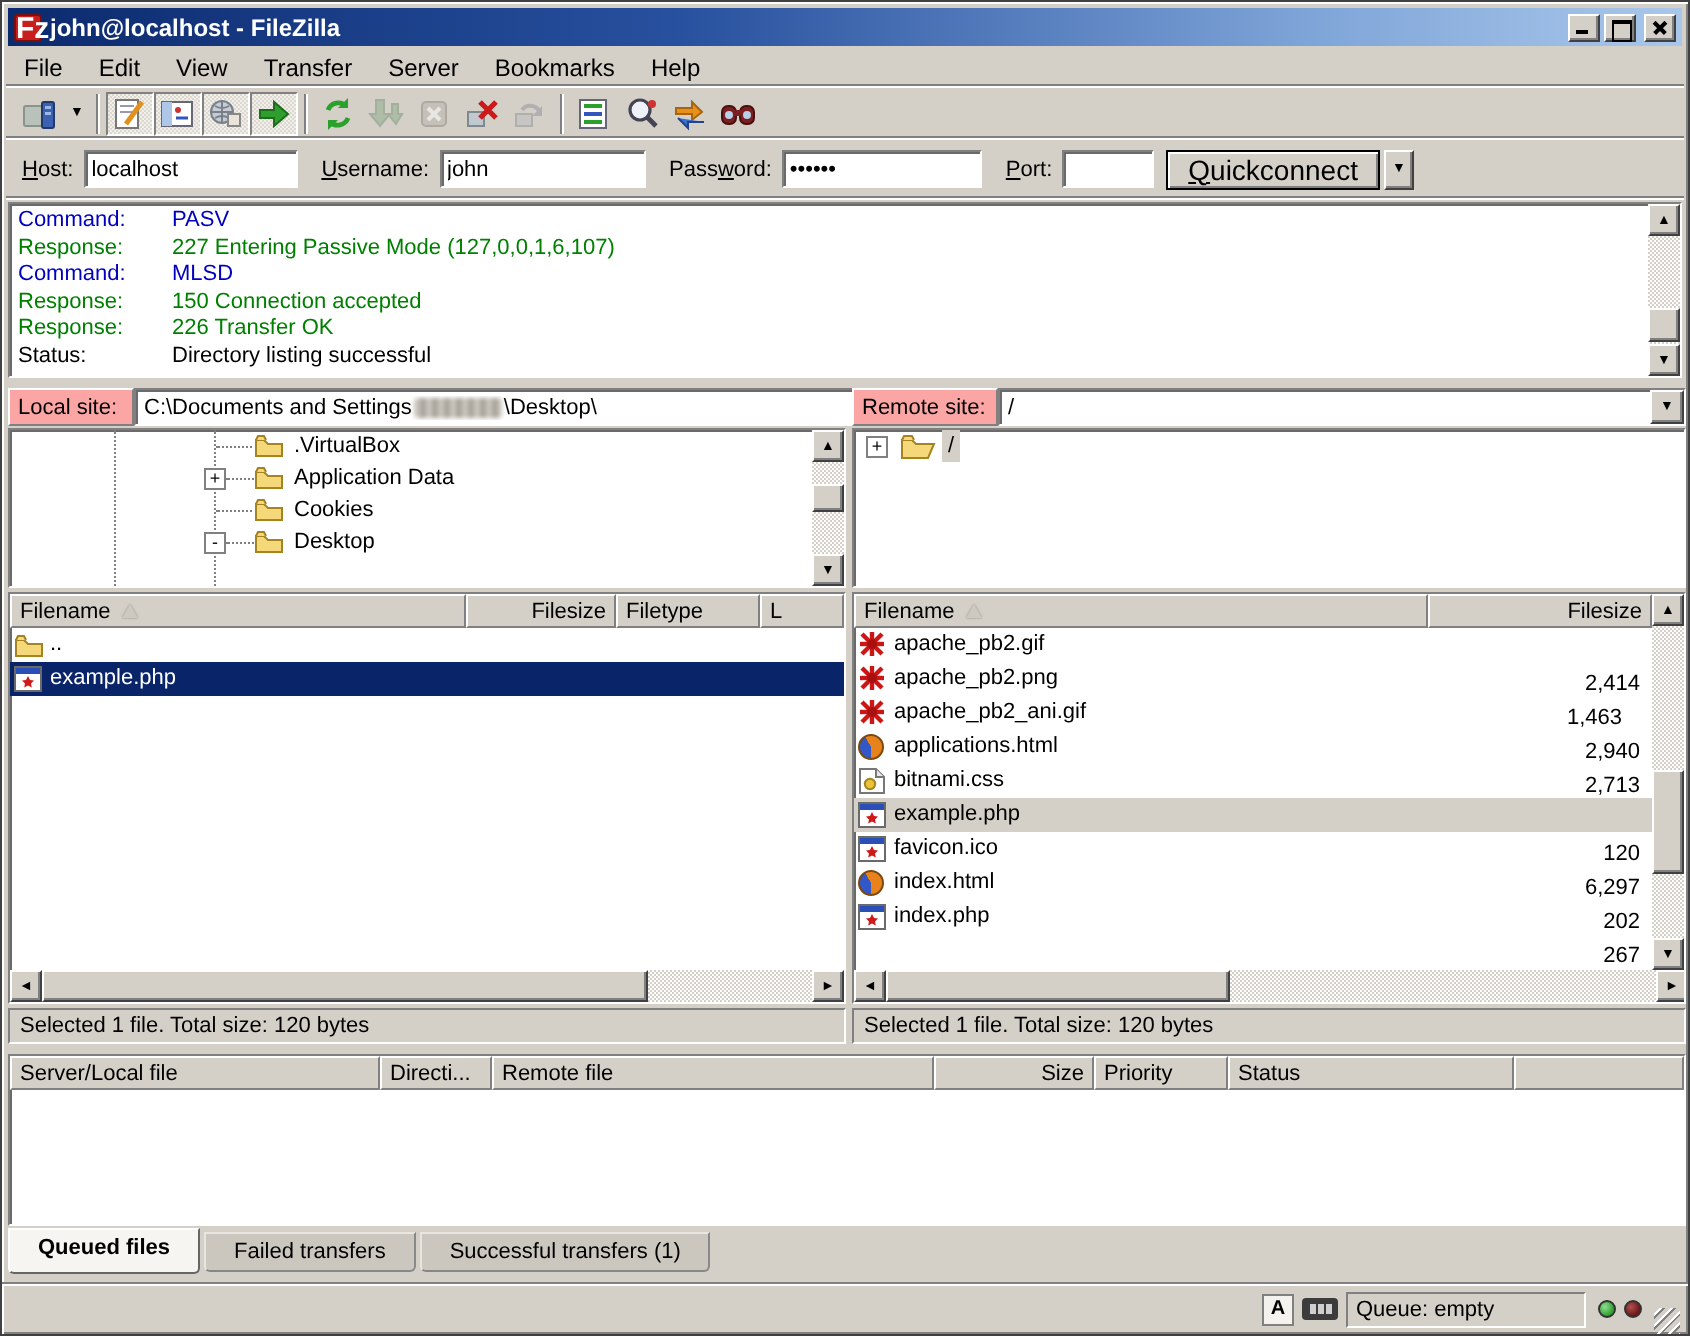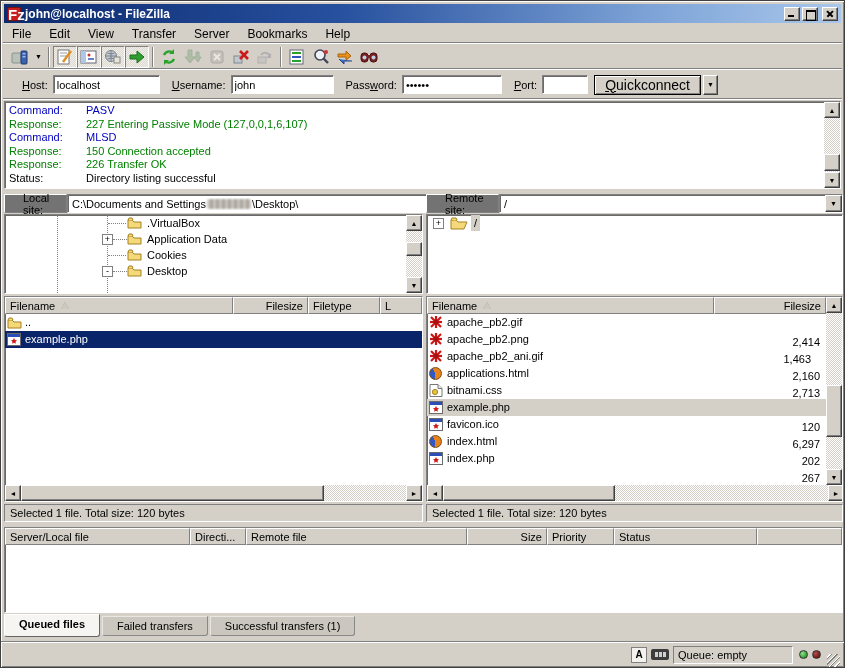--- a/index.html
+++ b/index.html
@@ -31,21 +31,21 @@
 
   
   .toolbar { left:2px; top:43px; right:2px; height:25px; display:flex; align-items:center; padding-left:5px; }
   .tbtn { width:24px; height:22px; display:flex; align-items:center; justify-content:center; border:1px solid transparent; }
   .tbtn.narrow { width:13px; }
   .tbtn.on { border-color:#808080 #fff #fff #808080;
     background:conic-gradient(#f1efe9 0 25%, #dcd8d0 0 50%, #f1efe9 0 75%, #dcd8d0 0); background-size:2px 2px; }
   .tsep { width:2px; height:20px; border-left:1px solid #808080; border-right:1px solid #fff; margin:0 3px; }
 
   
-  .qcbar { left:2px; top:69px; right:2px; height:29px; display:flex; align-items:center; padding-left:19px; }
+  .qcbar { left:2px; top:69px; right:2px; height:29px; display:flex; align-items:center; padding-left:8px; }
   .qcbar label { margin-right:5px; }
   .qcbar .key { text-decoration:underline; }
   .tb { height:19px; border:1px solid; border-color:#808080 #fff #fff #808080; box-shadow:inset 1px 1px 0 #6a6a6a;
     background:#fff; font-family:"Liberation Sans",sans-serif; font-size:11px; padding:0 3px; outline:none; }
   .qc-btn { height:20px; padding:0 10px; font-size:14px; background:#d4d0c8;
     border:1px solid #000; box-shadow: inset 1px 1px 0 #fff, inset -1px -1px 0 #808080; }
   .qc-drop { width:15px; height:20px; margin-left:2px; text-align:center; }
 
   
   .log { left:3px; top:100px; right:3px; height:88px; background:#fff; border:1px solid; border-color:#808080 #fff #fff #808080; box-shadow:inset 1px 1px 0 #6a6a6a; overflow:hidden; }
@@ -54,21 +54,21 @@
   .c-cmd { color:#0000bf; } .c-resp { color:#008000; } .c-stat { color:#000; }
 
   
   .sb-track { background:conic-gradient(#fff 0 25%, #d4d0c8 0 50%, #fff 0 75%, #d4d0c8 0); background-size:2px 2px; }
   .sb-btn { width:16px; height:16px; position:relative; display:flex; align-items:center; justify-content:center; font-size:7px; }
   .ar::after { font-size:7px; color:#000; }
   .ar-up::after{content:"▲";} .ar-dn::after{content:"▼";} .ar-lf::after{content:"◄";} .ar-rt::after{content:"►";}
   .sb-thumb { background:#d4d0c8; }
 
   
-  .site-label { height:19px; display:flex; align-items:center; padding-left:18px; border:1px solid; border-color:#fff #808080 #808080 #fff; background:#737373; }
+  .site-label { height:19px; display:flex; align-items:center; padding-left:4px; border:1px solid; border-color:#fff #808080 #808080 #fff; background:#fca5a5; }
   .combo { height:19px; background:#fff; border:1px solid; border-color:#808080 #fff #fff #808080; box-shadow:inset 1px 1px 0 #6a6a6a; display:flex; align-items:center; }
   .combo-text { flex:1; padding-left:4px; white-space:nowrap; overflow:hidden; display:flex; align-items:center; }
   .combo-btn { width:17px; height:17px; flex:none; display:flex; align-items:center; justify-content:center; }
   .combo-btn::after { content:"▼"; font-size:7px; }
   .blurred { display:inline-block; width:44px; height:10px; margin:0 1px;
     background:repeating-linear-gradient(90deg,#cac6be 0 3px,#a8a49c 3px 6px); filter:blur(1px); border-radius:2px; }
   .treebox { background:#fff; border:1px solid; border-color:#808080 #fff #fff #808080; box-shadow:inset 1px 1px 0 #6a6a6a; overflow:hidden; }
   .tree-guide { position:absolute; top:0; bottom:0; width:1px; border-left:1px dotted #808080; }
   .trow { position:relative; height:16px; line-height:16px; }
   .tconn { position:absolute; top:8px; height:1px; border-top:1px dotted #808080; }
@@ -461,21 +461,21 @@
       <svg class="ficon" width="14" height="13">
           <g stroke="#cc1515" stroke-width="2.2">
             <line x1="1" y1="6" x2="13" y2="6"></line>
             <line x1="7" y1="0" x2="7" y2="12"></line>
             <line x1="2" y1="1" x2="12" y2="11"></line>
             <line x1="12" y1="1" x2="2" y2="11"></line>
           </g>
           <circle cx="7" cy="6" r="2.4" fill="#a80f0f"></circle>
         </svg>
       <span class="fname">apache_pb2_ani.gif</span>
-      <span class="cell r-al" style="left:287px; width:106px;">2,160</span>
+      <span class="cell r-al" style="left:287px; width:106px;">2,940</span>
     </div>
     <div class="frow" style="top:68px; width:399px;">
       <span class="ficon" style="width:13px; height:13px; border-radius:50%; background:conic-gradient(from -30deg, #e8821a 0 210deg, #3258c8 0 360deg); border:1px solid #7a4a10;"></span>
       <span class="fname">applications.html</span>
       <span class="cell r-al" style="left:287px; width:106px;">2,713</span>
     </div>
     <div class="frow" style="top:85px; width:399px;">
       <svg class="ficon" width="14" height="13">
           <path d="M1 .5h8l4 4v8H1z" fill="#fff" stroke="#777"></path>
           <path d="M9 .5v4h4" fill="#e8e8e8" stroke="#777"></path>

